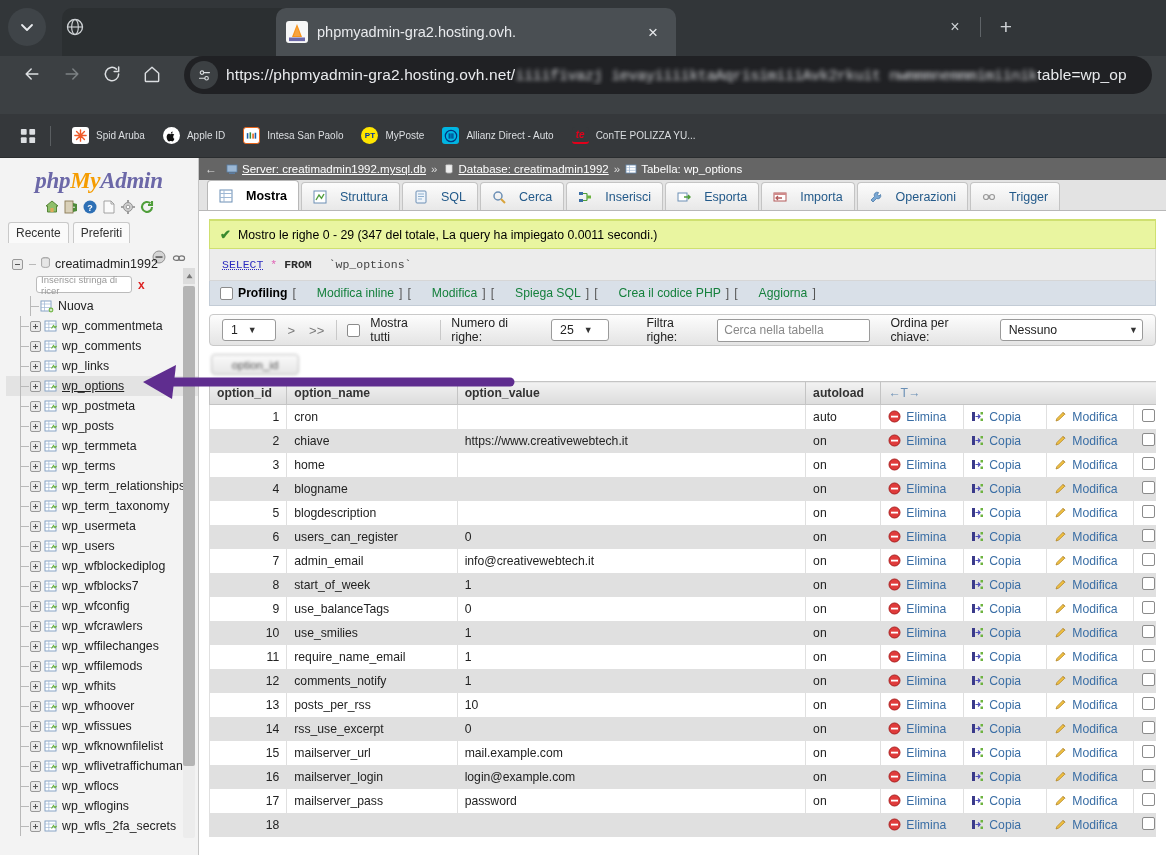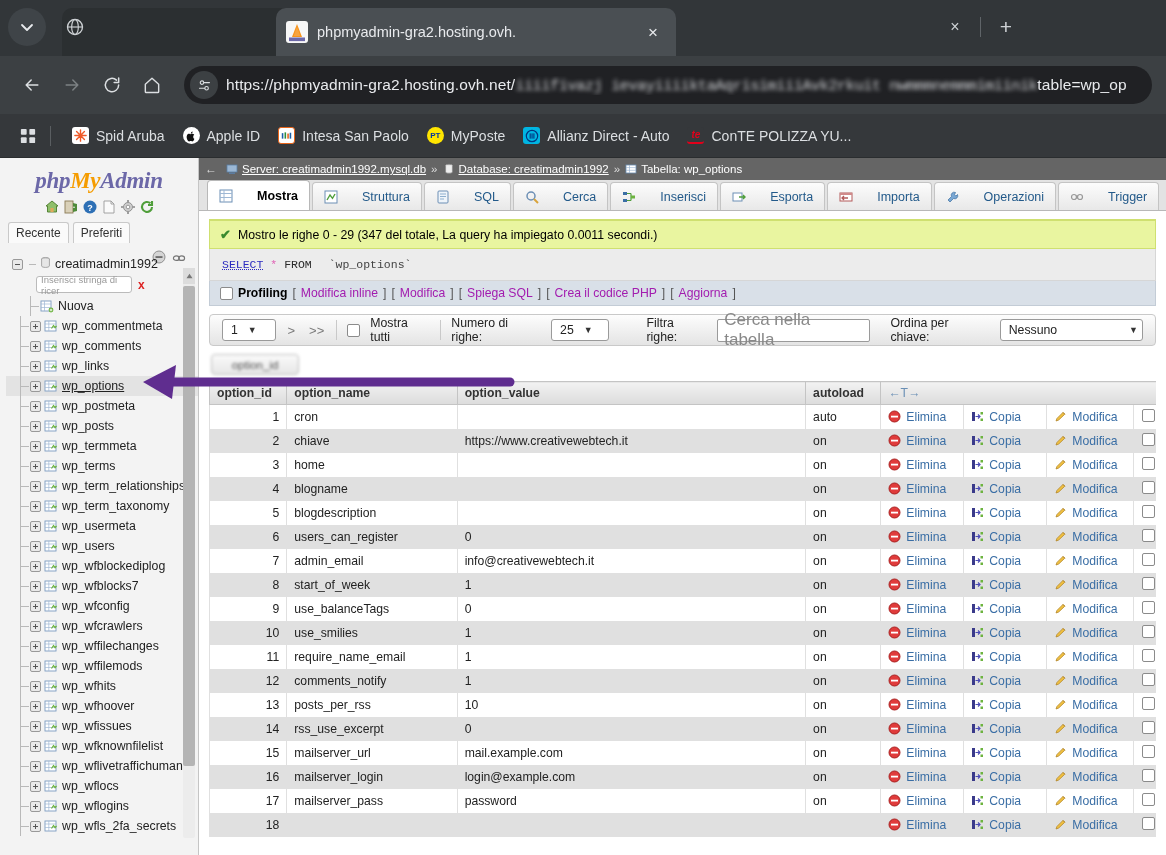--- a/index.html
+++ b/index.html
@@ -57,21 +57,21 @@
     position:absolute; right:auto; left:940px; top:12px;
     display:flex; align-items:center; gap:10px;
   }
   .ts-btn {
     width:30px; height:30px; display:flex; align-items:center; justify-content:center;
     color:#cdd1d4; cursor:pointer;
   }
   .ts-divider { width:1px; height:20px; background:#5f6468; }
 
   #navbar {
-    height:58px; background:#3c4043; display:flex; align-items:center;
+    height:58px; background:#3c4043; display:flex; 
     padding:0 14px; gap:4px;
   }
   .nav-icon {
     width:36px; height:36px; display:flex; align-items:center; justify-content:center;
     border-radius:18px; cursor:pointer; color:#dcdfe2;
   }
   .nav-icon.disabled { color:#7c8184; }
   #omnibox {
     flex:1; height:38px; margin-left:10px; background:#202124;
     border-radius:19px; display:flex; align-items:center; padding:0 6px 0 6px;
@@ -94,21 +94,21 @@
   #bookmarks {
     height:44px; background:#35383b; display:flex; align-items:center;
     padding:0 12px; gap:0px; overflow:hidden; border-bottom:1px solid #2a2d2f;
   }
   .bm-apps { width:32px; height:32px; display:flex; align-items:center; justify-content:center; cursor:pointer; }
   .bm-sep { width:1px; height:20px; background:#5a5e61; margin:0 12px 0 6px; }
   .bm {
     display:flex; align-items:center; gap:7px; padding:4px 9px; border-radius:5px;
     cursor:pointer; white-space:nowrap;
   }
-  .bm-label { color:#dcdfe2; font-size:14px; }
+  .bm-label { color:#dcdfe2; font-size:10px; }
   .bm-ico {
     width:17px; height:17px; border-radius:3px; flex:0 0 auto;
     display:flex; align-items:center; justify-content:center;
     font-size:9px; font-weight:bold; overflow:hidden;
   }
 
   
   #page { display:flex; width:1166px; height:496px; background:#fff; position:relative; }
 
   
@@ -206,21 +206,21 @@
   .bc-item .txt { text-decoration:underline; }
   .bc-item .txt.nounder { text-decoration:none; }
   .bc-sep { color:#ddd; }
   .bc-ico { width:12px; height:12px; }
 
   .tabs {
     height:31px; background:#e3e3e3; border-bottom:1px solid #b8b8b8;
     display:flex; align-items:flex-end; padding-left:8px;
   }
   .mtab {
-    display:flex; align-items:center; gap:24px; height:28px; padding:12px 11px;
+    display:flex; align-items:center; gap:13px; height:28px; padding:12px 11px;
     font-size:12.5px; color:#235a8a; cursor:pointer;
     border:1px solid #c4c4c4; border-bottom:none; border-radius:4px 4px 0 0;
     background:linear-gradient(#fcfcfc,#e8e8e8); margin-right:2px;
   }
   .mtab.active {
     background:#fff; color:#000; font-weight:bold; height:30px;
     border-color:#b8b8b8;
   }
   .mtab .mico { width:14px; height:14px; flex:0 0 auto; }
 
@@ -232,29 +232,29 @@
     display:flex; align-items:center; gap:7px;
   }
   .check-green { color:#3a8a2e; font-size:13px; font-weight:bold; }
 
   .sqlbox {
     background:#ececec; border:1px solid #d6d6d6; border-top:none;
     padding:9px 12px; font-family:"Liberation Mono", monospace; font-size:11.5px;
   }
   .kw { color:#2b2bc0; text-decoration:underline; text-decoration-style:dotted; }
   .star { color:#e05fb4; }
-  .fn { color:#2b2b2b; }
+  .fn { color:#2b2b2b;font-weight:bold; }
   .tick { color:#444;margin-left:10px; }
 
   .profrow {
     background:#d9e0e8; border:1px solid #c3ccd6; border-top:none;
     padding:5px 10px; font-size:12.2px; color:#000;
     display:flex; align-items:center; gap:5px;
   }
-  .profrow .lnk { color:#a21caf; cursor:pointer; }
+  .profrow .lnk { color:#15803d; cursor:pointer;margin-left:16px; }
   .profrow .brk { color:#555; }
   .cbx {
     width:13px; height:13px; border:1px solid #8b8b8b; background:#fff;
     border-radius:2px; flex:0 0 auto; cursor:pointer;
   }
 
   .toolbar {
     margin-top:8px; background:linear-gradient(#fdfdfd,#e4e4e4);
     border:1px solid #c9c9c9; border-radius:4px;
     height:32px; display:flex; align-items:center; gap:10px;
@@ -264,21 +264,21 @@
     height:22px; border:1px solid #9a9a9a; background:#fff; border-radius:3px;
     display:flex; align-items:center; padding:0 4px 0 8px; gap:10px;
     font-size:12.3px; cursor:pointer;
   }
   .sel .chev { font-size:9px; color:#333; }
   .arrbtn { color:#7a7a7a; font-size:13px; cursor:pointer; padding:0 2px; }
   .vbar { width:1px; height:20px; background:#c9c9c9; }
   .filter-inp {
     height:23px; width:155px; border:1px solid #9a9a9a; background:#fff;
     border-radius:2px; display:flex; align-items:center; padding:0 6px;
-    font-size:17px; color:#888;
+    font-size:12px; color:#888;
   }
 
   .btnrow { margin-top:8px; padding-left:2px; }
   .smallbtn {
     display:inline-flex; align-items:center; justify-content:center;
     height:21px; min-width:88px; padding:0 8px; font-size:11.5px;
     border:1px solid #bdbdbd; border-radius:4px;
     background:linear-gradient(#fafafa,#e6e6e6); color:#555;
     filter:blur(1.6px);
   }

